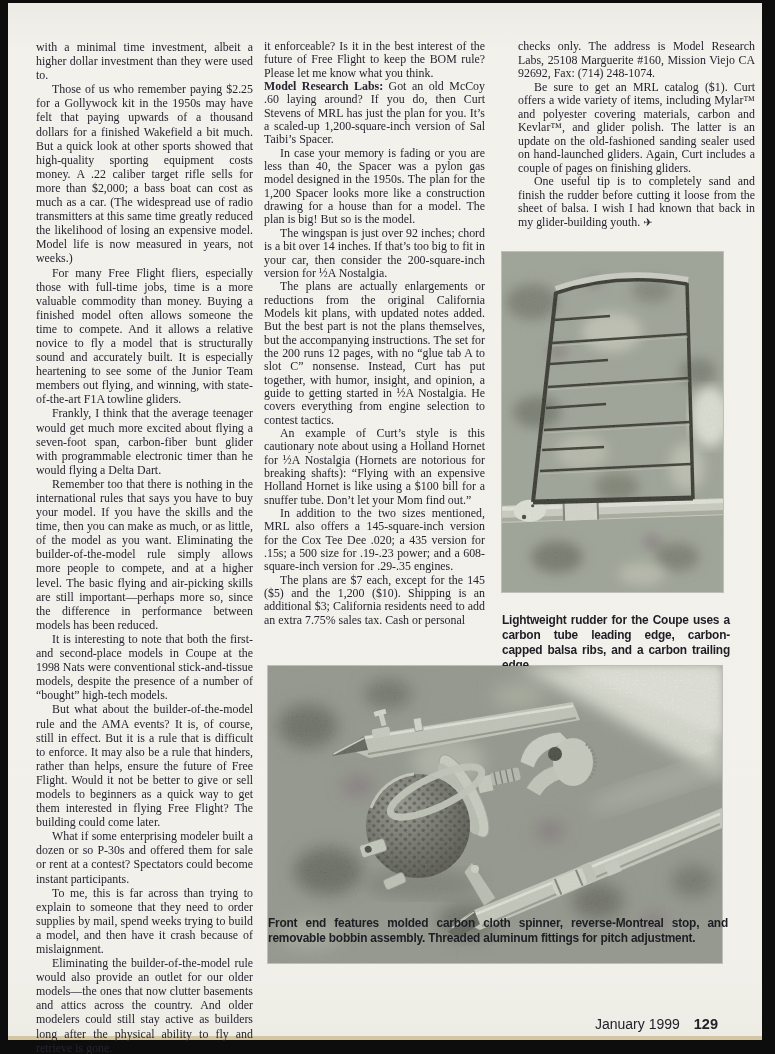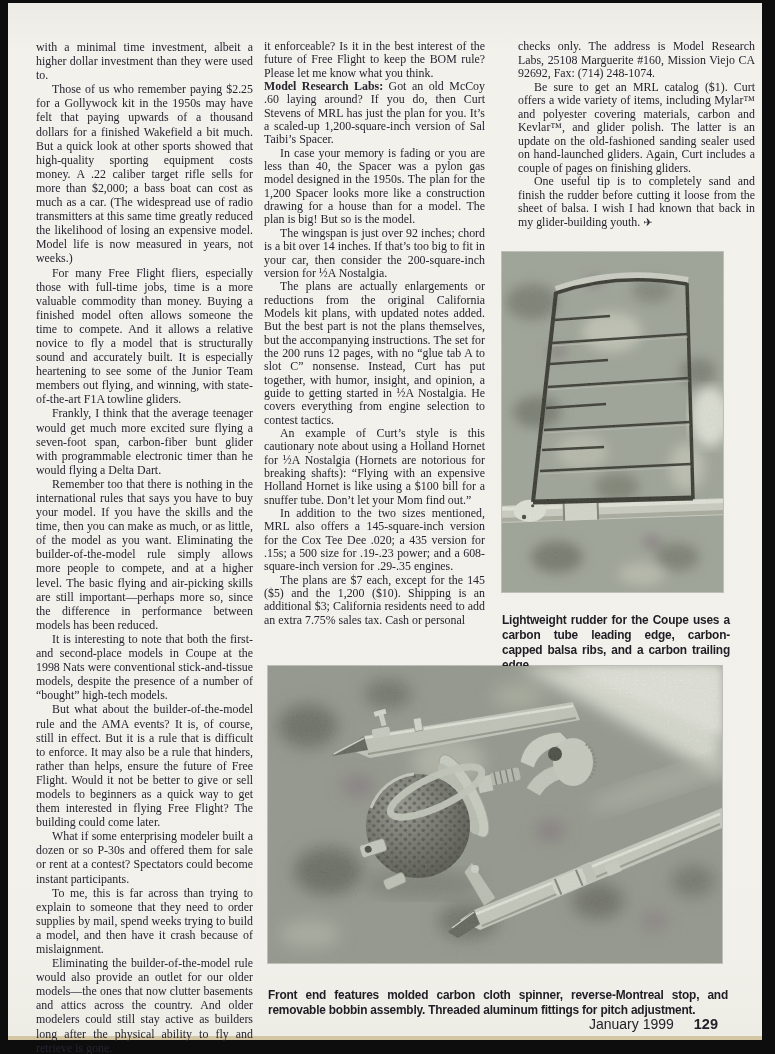--- a/index.html
+++ b/index.html
@@ -25,41 +25,41 @@
   .col .italic{}
   .col .sym{font-family:"DejaVu Sans",sans-serif;font-size:11px;}
   .photo{position:absolute;outline:1px solid rgba(40,40,35,.25);}
   #photo-rudder{left:502px;top:252px;}
   #photo-frontend{left:268px;top:666px;}
   .caption{
     position:absolute;font-family:Liberation Sans, sans-serif;font-weight:bold;
     font-size:11.9px;line-height:15px;letter-spacing:-0.2px;color:#1e1d24;text-align:justify;
   }
   #caption-rudder{left:502px;top:613px;width:228px;}
-  #caption-frontend{left:268px;top:988px;width:460px;}
+  #caption-frontend{left:268px;top:916px;width:460px;}
   #footer{
     position:absolute;top:1016px;right:57px;
     font-family:"Liberation Sans",sans-serif;font-size:14px;color:#23222a;
   }
-  #footer .num{font-weight:bold;font-size:14.5px;margin-left:20px;}
+  #footer .num{font-weight:bold;font-size:14.5px;margin-left:14px;}
 </style>
 </head>
 <body>
 
 <div class="edge" id="edge-top"></div>
 <div class="edge" id="edge-left"></div>
 <div class="edge" id="edge-right"></div>
 <div id="edge-gilt"></div>
 <div class="edge" id="edge-bottom"></div>
 
 <div class="col" id="col1">
     <p><span>with a minimal time investment, albeit a higher dollar investment than they were used to.</span></p>
     <p class="ind"><span>Those of us who remember paying $2.25 for a Gollywock kit in the 1950s may have felt that paying upwards of a thousand dollars for a finished Wakefield a bit much. But a quick look at other sports showed that high-quality sporting equipment costs money. A .22 caliber target rifle sells for more than $2,000; a bass boat can cost as much as a car. (The widespread use of radio transmitters at this same time greatly reduced the likelihood of losing an expensive model. Model life is now measured in years, not weeks.)</span></p>
     <p class="ind"><span>For many Free Flight fliers, especially those with full-time jobs, time is a more valuable commodity than money. Buying a finished model often allows someone the time to compete. And it allows a relative novice to fly a model that is structurally sound and accurately built. It is especially heartening to see some of the Junior Team members out flying, and winning, with state-of-the-art F1A towline gliders.</span></p>
-    <p class="ind"><span>Frankly, I think that the average teenager would get much more excited sure flying a seven-foot span, carbon-fiber bunt glider with programmable electronic timer than he would flying a Delta Dart.</span></p>
+    <p class="ind"><span>Frankly, I think that the average teenager would get much more excited about flying a seven-foot span, carbon-fiber bunt glider with programmable electronic timer than he would flying a Delta Dart.</span></p>
     <p class="ind"><span>Remember too that there is nothing in the international rules that says you have to buy your model. If you have the skills and the time, then you can make as much, or as little, of the model as you want. Eliminating the builder-of-the-model rule simply allows more people to compete, and at a higher level. The basic flying and air-picking skills are still important—perhaps more so, since the difference in performance between models has been reduced.</span></p>
     <p class="ind"><span>It is interesting to note that both the first- and second-place models in Coupe at the 1998 Nats were conventional stick-and-tissue models, despite the presence of a number of “bought” high-tech models.</span></p>
     <p class="ind"><span>But what about the builder-of-the-model rule and the AMA events? It is, of course, still in  effect. But it is a rule that is difficult to enforce. It may also be a rule that hinders, rather than helps, ensure the future of Free Flight. Would it not be better to give or sell models to beginners as a quick way to get them interested in flying Free Flight? The building could come later.</span></p>
     <p class="ind"><span>What if some enterprising modeler built a dozen or so P-30s and offered them for sale or rent at a contest? Spectators could become instant participants.</span></p>
     <p class="ind"><span>To me, this is far across than trying to explain to someone that they need to order supplies by mail, spend weeks trying to build a model, and then have it crash because of mislaignment.</span></p>
     <p class="ind"><span>Eliminating the builder-of-the-model rule would also provide an outlet for our older models—the ones that now clutter basements and attics across the country. And older modelers could still stay active as builders long after the physical ability to fly and retrieve is gone.</span></p>
   </div>
 <div class="col" id="col2">
     <p><span>it enforceable? Is it in the best interest of the future of Free Flight to keep the BOM rule? Please let me know what you think.</span></p>
     <p class="gap"><span class="bold">Model Research Labs:</span><span> Got an old McCoy .60 laying around? If you do, then Curt Stevens of MRL has just the plan for you. It’s a scaled-up 1,200-square-inch version of Sal Taibi’s Spacer.</span></p>

